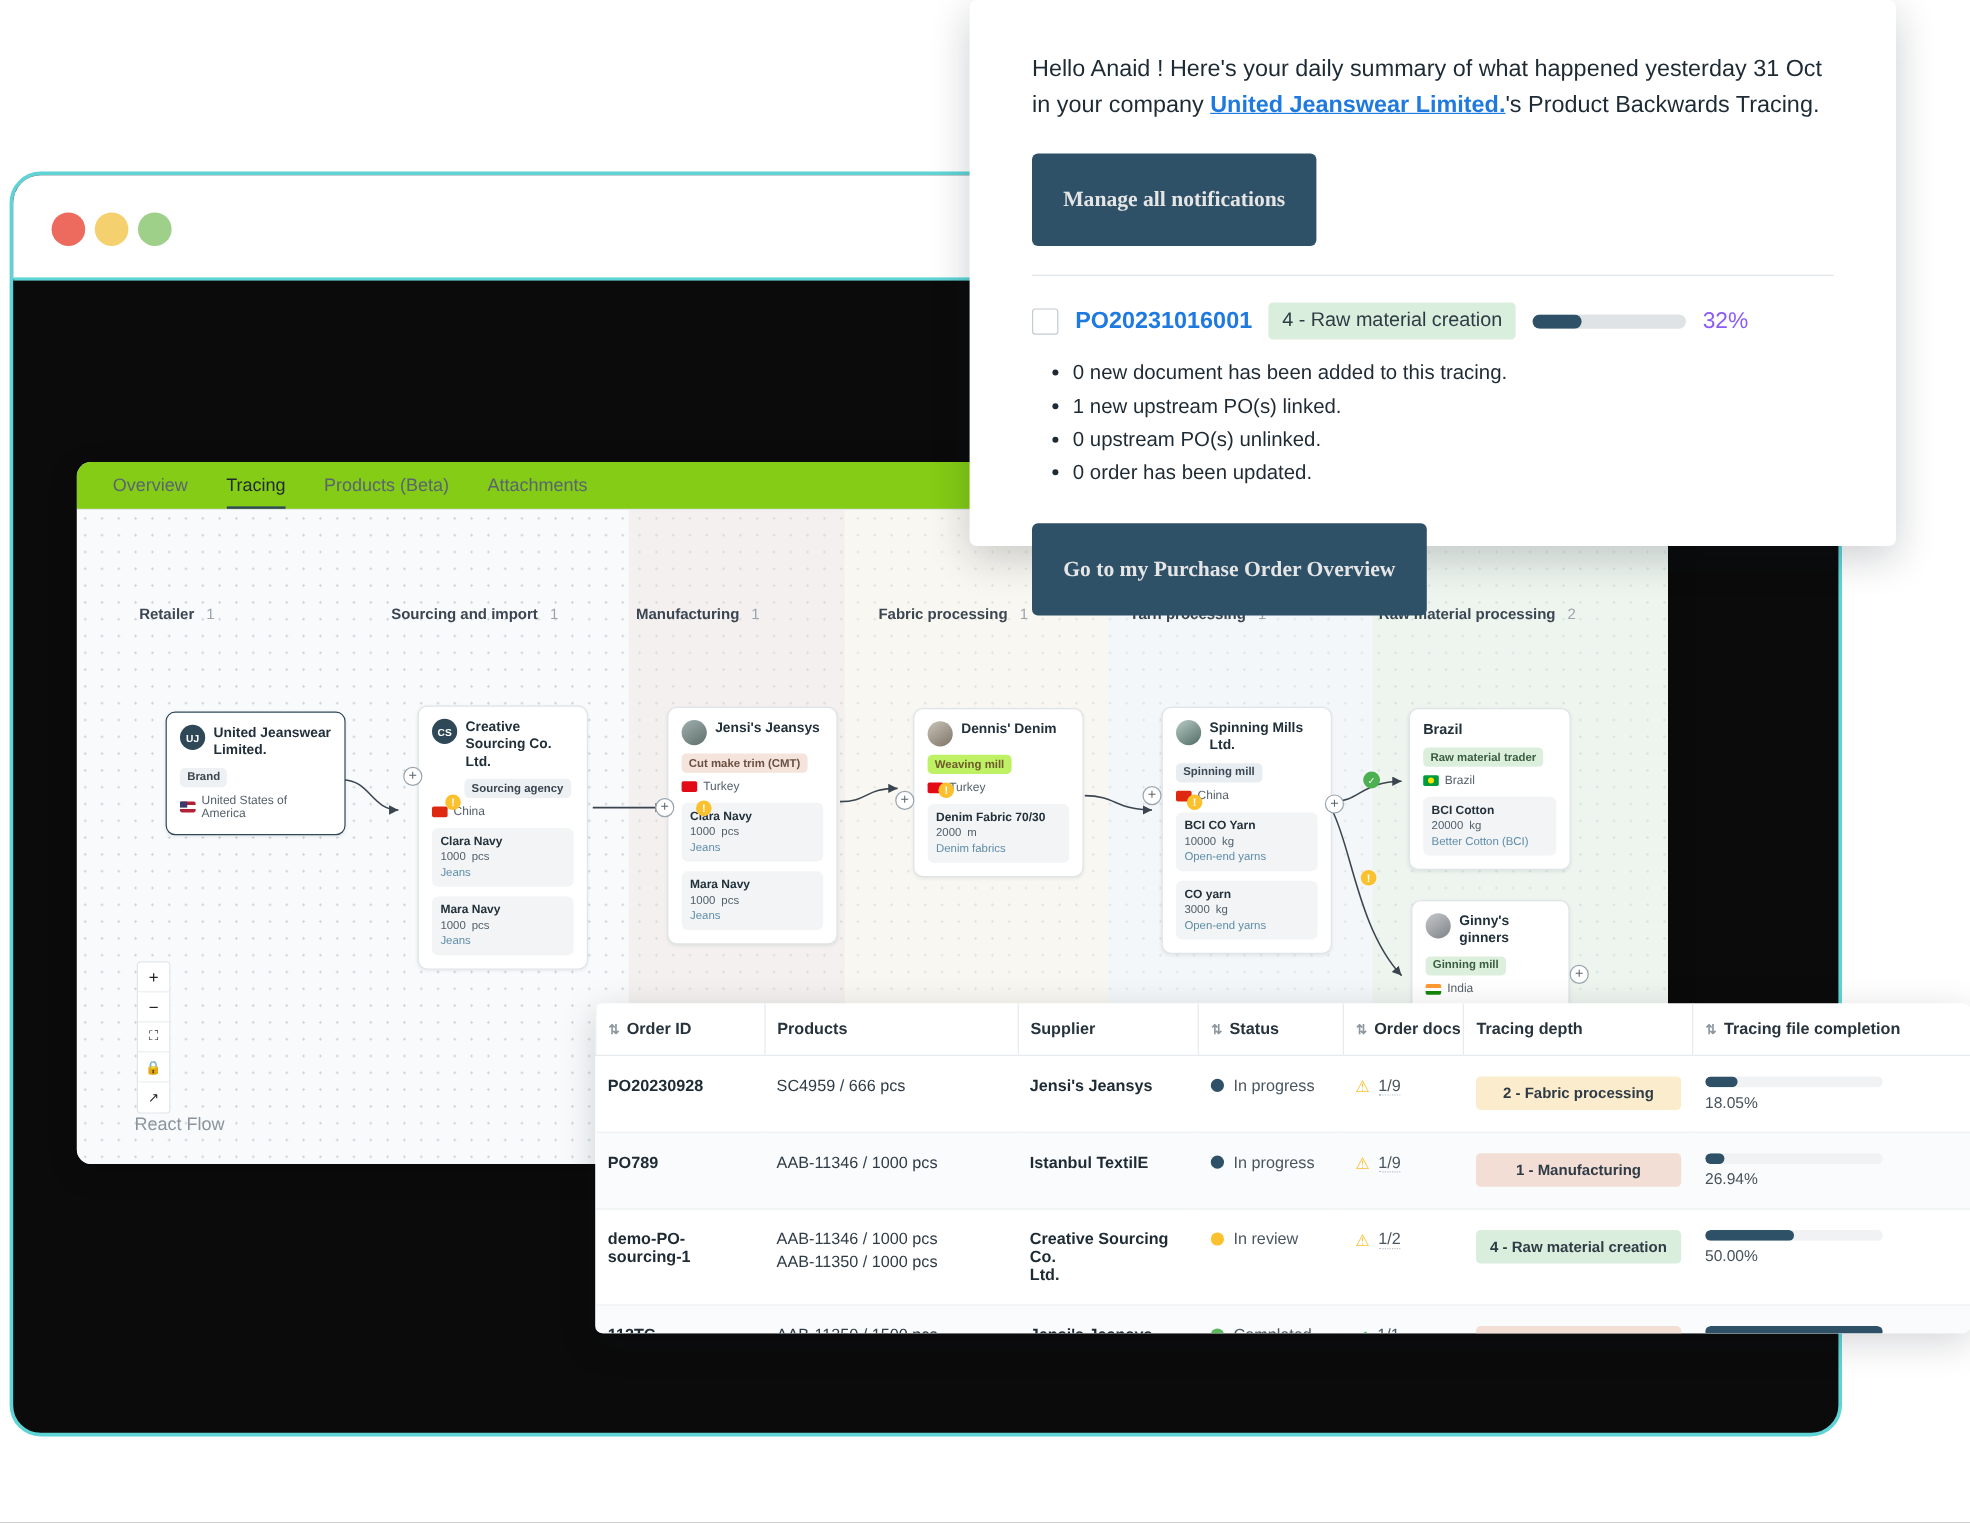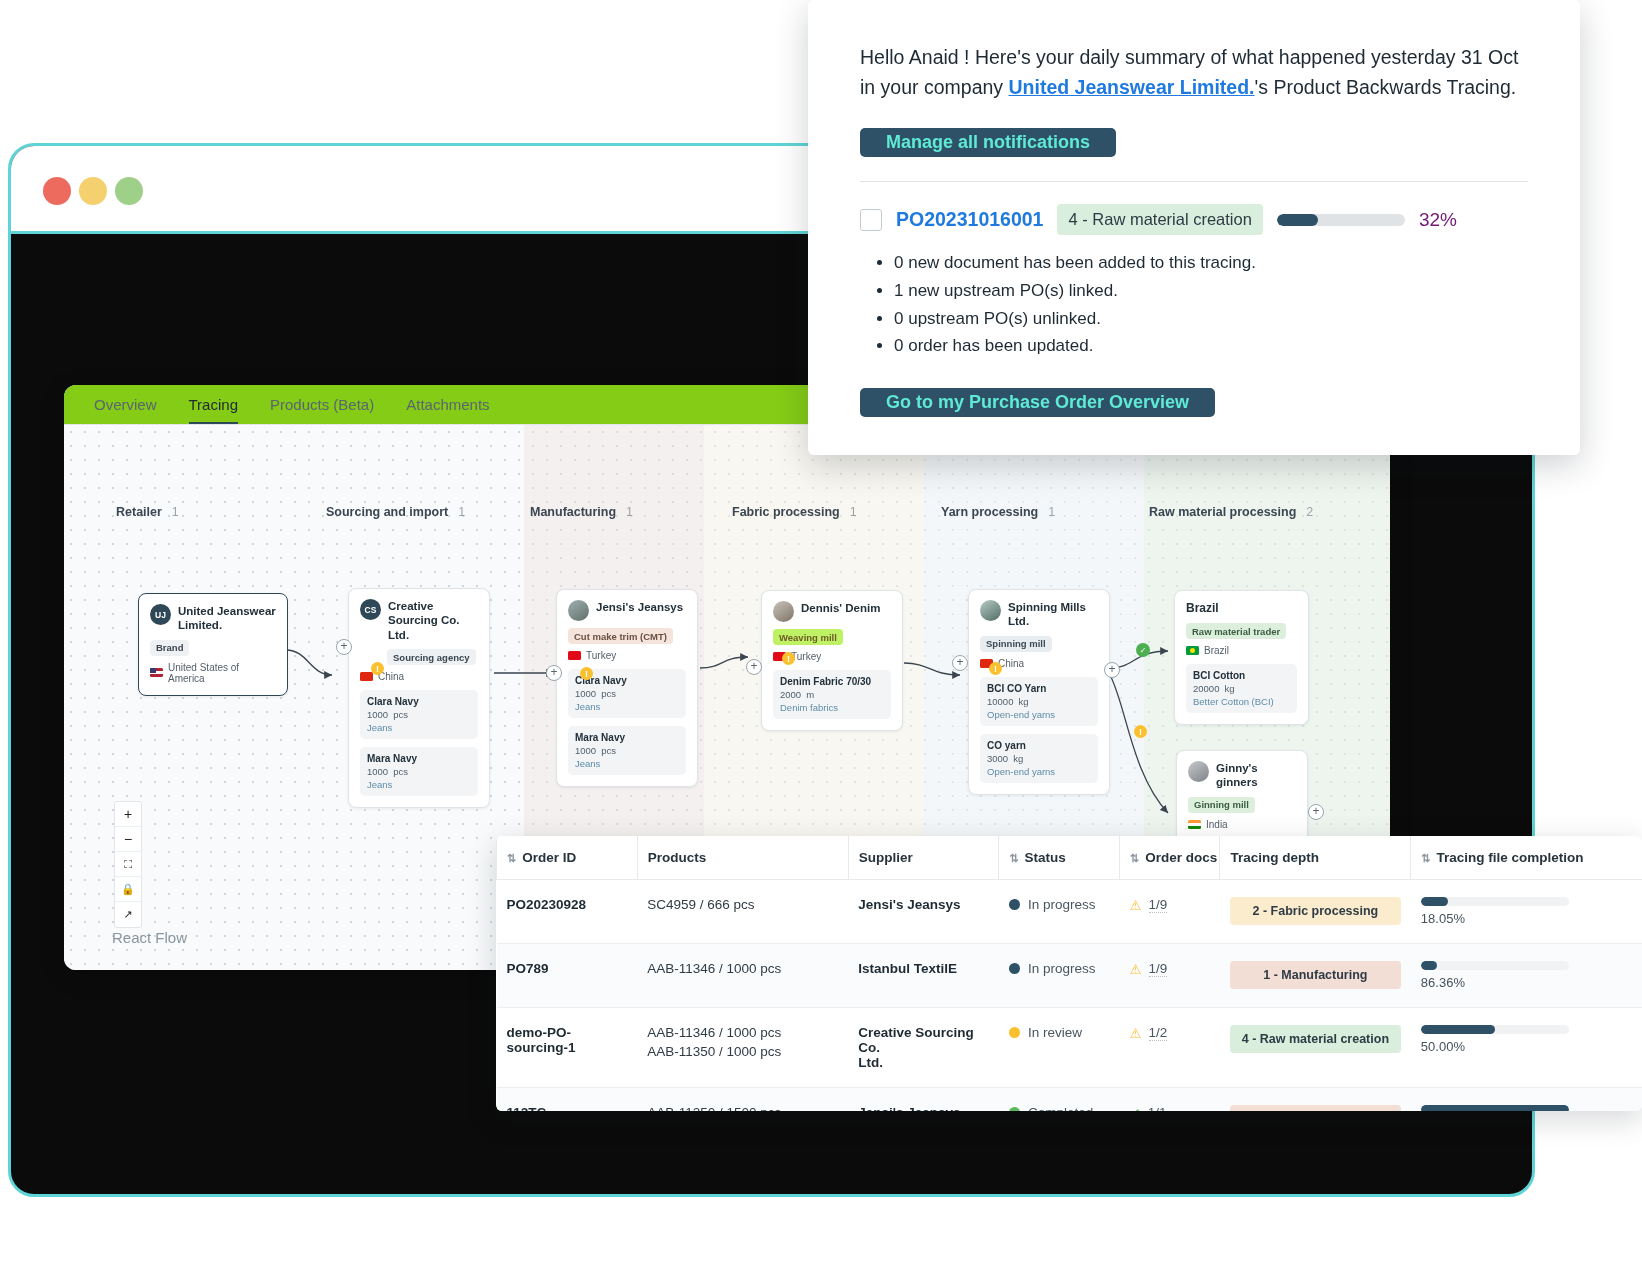--- a/index.html
+++ b/index.html
@@ -144,34 +144,34 @@
   
   #notif {
     position:absolute; left:808px; top:0px; width:772px; height:455px;
     background:#ffffff; border-radius:6px;
     box-shadow:0 10px 34px rgba(10,20,30,.20);
     padding:42px 52px 0 52px; z-index:20;
   }
   #notif-greeting { font-size:19.5px; color:#1e2a34; line-height:1.55; }
   #notif-greeting a { color:#1f7ae0; font-weight:700; text-decoration:underline; }
   .btn-primary {
-    display:inline-block; background:#2f5168; color:#5eead4; border:none; border-radius:5px;
-    font-size:18px; font-weight:600; padding:4px 26px; cursor:pointer;
-    font-family:Liberation Sans, sans-serif;
+    display:inline-block; background:#2f5168; color:#e5e5e5; border:none; border-radius:5px;
+    font-size:18px; font-weight:600; padding:28px 26px; cursor:pointer;
+    font-family:Liberation Serif, serif;
   }
   #notif-divider { height:1px; background:#dfe4e8; margin:24px 0 22px 0; }
   #po-row { display:flex; align-items:center; gap:14px; }
   #po-checkbox { width:22px;height:22px;border:1.5px solid #c3cbd2;border-radius:3px;background:#fff; }
   #po-id { font-size:19.5px; font-weight:700; color:#1f7ae0; cursor:pointer; }
   #po-depth {
     font-size:16.5px; color:#2e3b45; background:#d9eedd; border-radius:4px; padding:6px 11px;
   }
   #po-bar { width:128px; height:12px; background:#dfe3e6; border-radius:6px; overflow:hidden; }
   #po-bar-fill { height:100%; background:#2f5168; border-radius:6px; }
-  #po-pct { font-size:19px; color:#701a75; }
+  #po-pct { font-size:19px; color:#8b5cf6; }
   #notif-bullets { margin:14px 0 0 34px; padding:0; }
   #notif-bullets li { font-size:17px; color:#1e2a34; line-height:1.62; }
   #notif-cta { margin-top:28px; }
 
   
   #table-card {
     position:absolute; left:496px; top:836px; width:1146px; height:275px;
     background:#fff; border-radius:6px; box-shadow:0 8px 30px rgba(10,20,30,.17);
     z-index:18; overflow:hidden;
   }
@@ -512,21 +512,21 @@
               <span class="val">1/9</span>
             </div>
           </td>
         <td>
             <span class="depth-pill" style="background:#f2ded5">1 - Manufacturing</span>
           </td>
         <td>
             <div class="pbar">
               <span style="width:11.11%"></span>
             </div>
-            <div class="pval">86.36%</div>
+            <div class="pval">26.94%</div>
           </td>
       </tr>
       <tr>
         <td class="oid">
             <div>demo-PO-</div>
             <div>sourcing-1</div>
           </td>
         <td>
             <div>AAB-11346 / 1000 pcs</div>
             <div style="margin-top:4px;">AAB-11350 / 1000 pcs</div>

